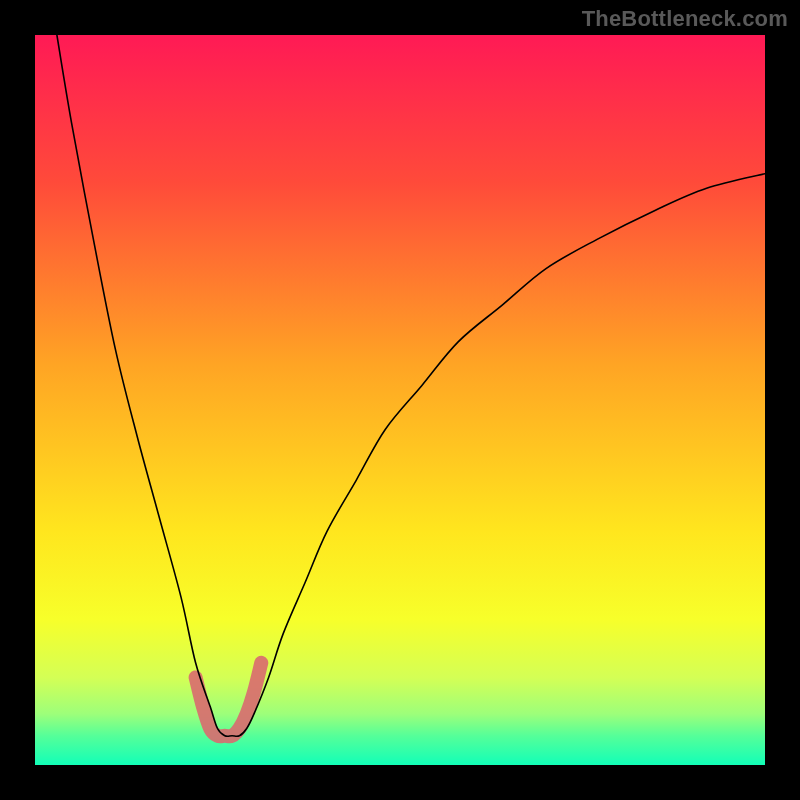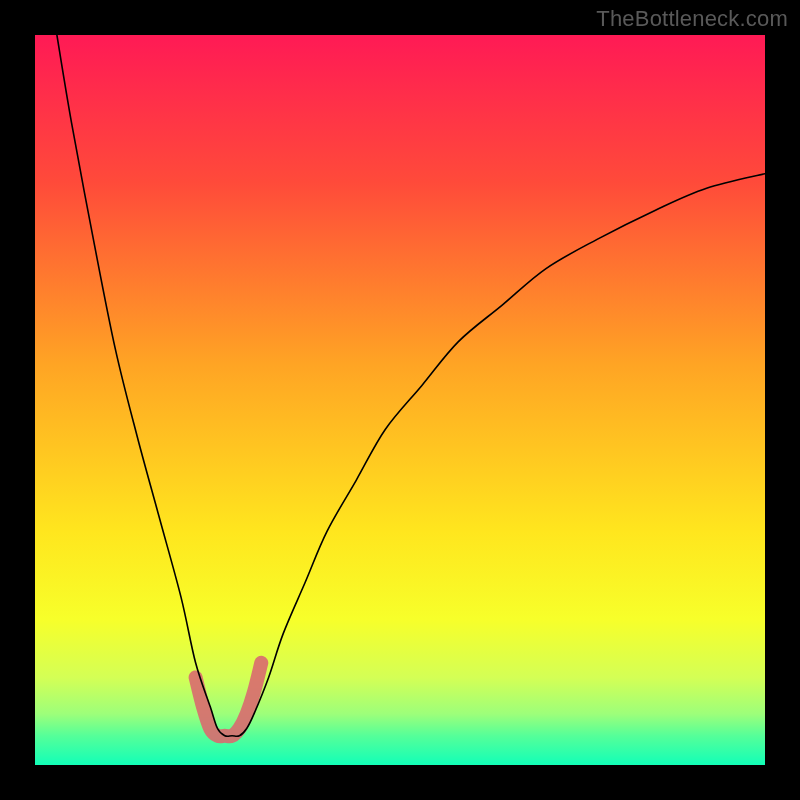--- a/index.html
+++ b/index.html
@@ -27,21 +27,21 @@
   .gradient {
     position: absolute;
     inset: 0;
   }
   .watermark {
     position: absolute;
     top: 6px;
     right: 12px;
     color: #595959;
     font-size: 22px;
-    font-weight: 400;
+    font-weight: 700;
     letter-spacing: 0.2px;
     z-index: 5;
     user-select: none;
   }
   svg {
     position: absolute;
     inset: 0;
     width: 730px;
     height: 730px;
   }

